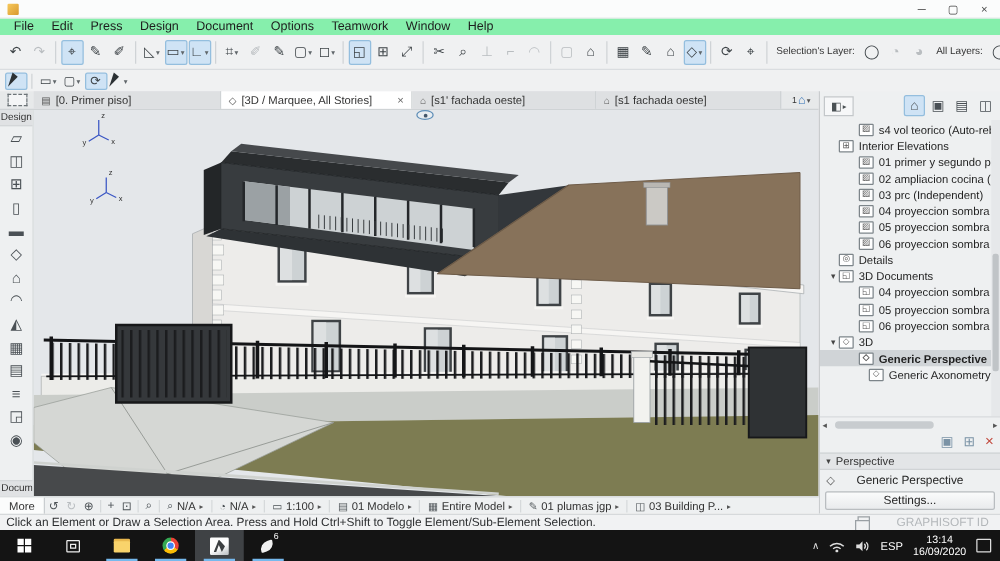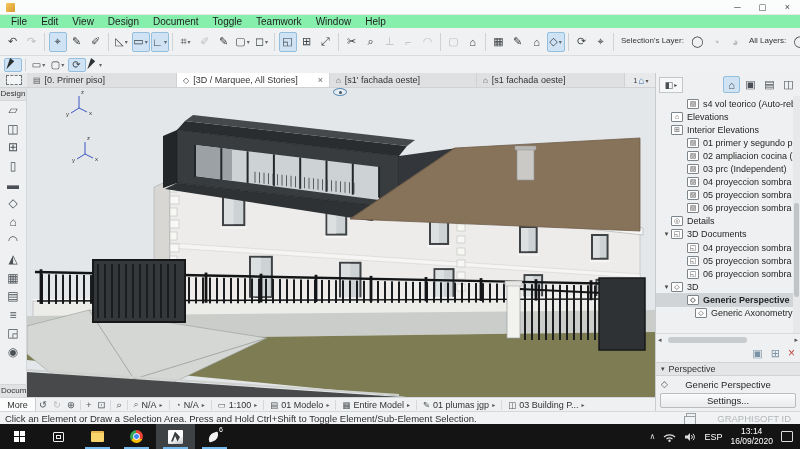--- a/index.html
+++ b/index.html
@@ -133,24 +133,24 @@
     <span class="wincontrols">
         <span class="wc">─</span>
         <span class="wc">▢</span>
         <span class="wc">×</span>
       </span>
   </div>
 
   <div class="menubar">
       <span class="menu-item">File</span>
       <span class="menu-item">Edit</span>
-      <span class="menu-item">View</span>
+      <span class="menu-item">Press</span>
       <span class="menu-item">Design</span>
       <span class="menu-item">Document</span>
-      <span class="menu-item">Toggle</span>
+      <span class="menu-item">Options</span>
       <span class="menu-item">Teamwork</span>
       <span class="menu-item">Window</span>
       <span class="menu-item">Help</span>
     </div>
 
   <div class="toolbar1">
       <span class="tbtn">
         <span>↶</span>
       </span>
       <span class="tbtn dis">
@@ -544,25 +544,20 @@
         </span>
     </div>
     <div class="tree" id="nav-tree">
         <div class="tree-row" style="padding-left: 22px;">
           <span class="twist"></span>
           <span class="tico">▨</span>
           <span>s4 vol teorico (Auto-rebuild Mo</span>
         </div>
         <div class="tree-row" style="padding-left: 6px;">
           <span class="twist"></span>
-          <span class="tico">⌂</span>
-          <span>Elevations</span>
-        </div>
-        <div class="tree-row" style="padding-left: 6px;">
-          <span class="twist"></span>
           <span class="tico">⊞</span>
           <span>Interior Elevations</span>
         </div>
         <div class="tree-row" style="padding-left: 22px;">
           <span class="twist"></span>
           <span class="tico">▨</span>
           <span>01 primer y segundo piso (Indep</span>
         </div>
         <div class="tree-row" style="padding-left: 22px;">
           <span class="twist"></span>

